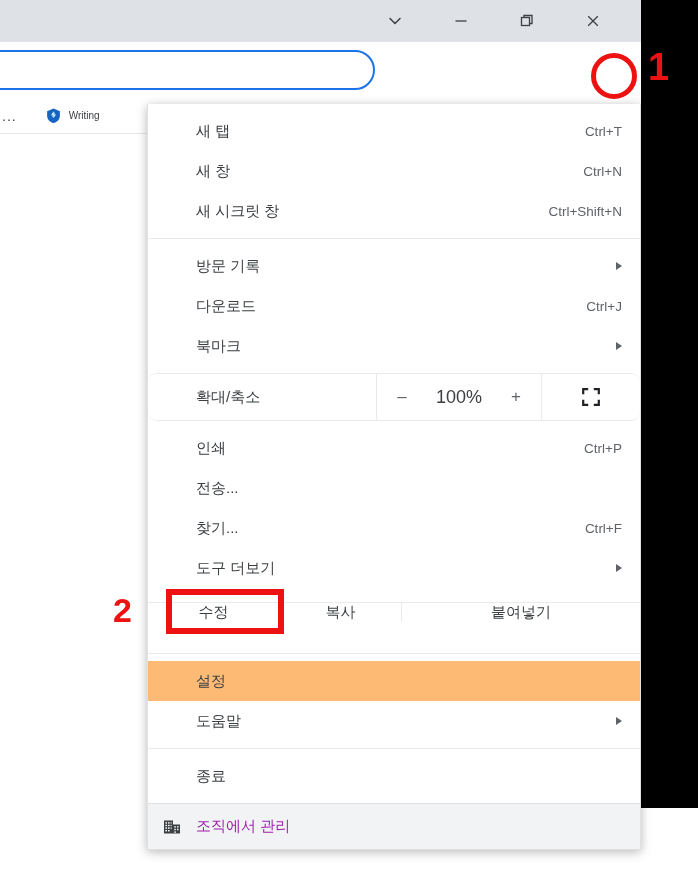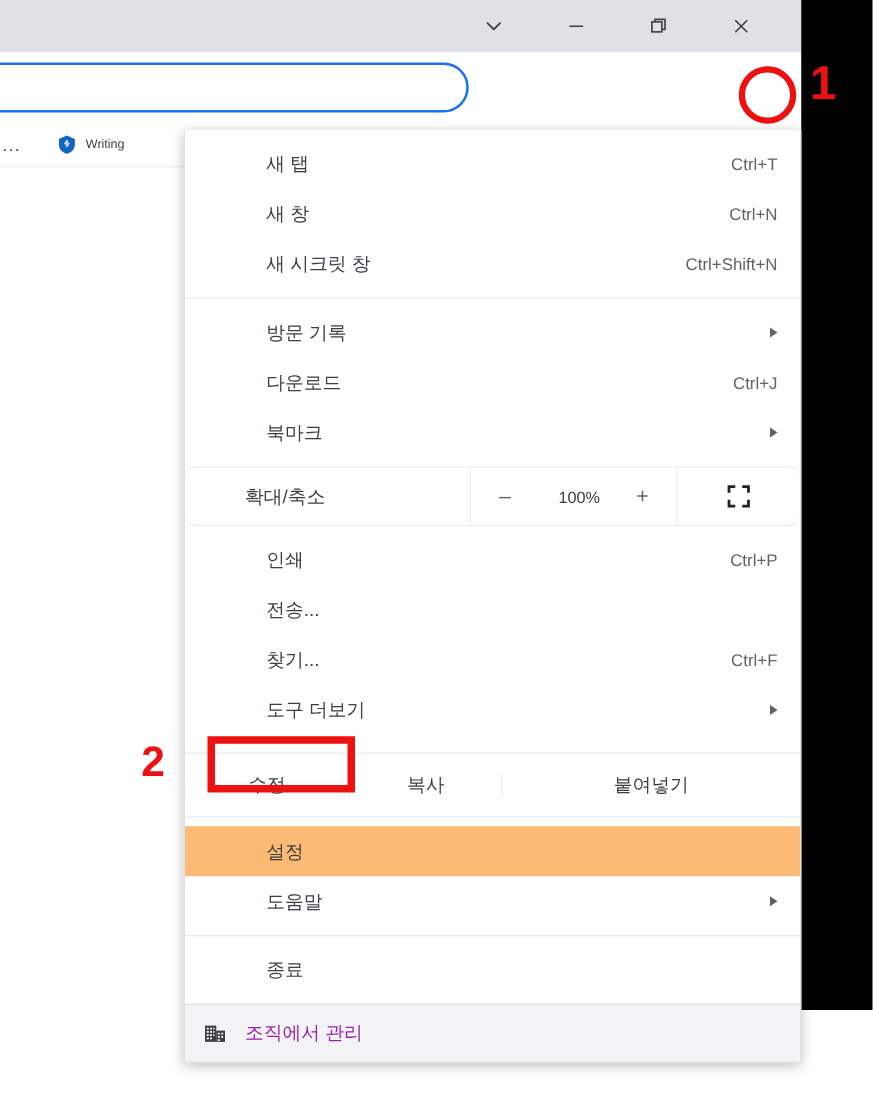--- a/index.html
+++ b/index.html
@@ -94,21 +94,21 @@
     box-shadow:0 2px 10px rgba(0,0,0,0.28);
     font-size:15px;
     color:#3c4043;
     padding-top:7px; padding-bottom:0;
     z-index:10;
   }
   .menu-row {
     position:relative;
     height:40px;
     display:flex; align-items:center;
-    padding-left:65px; padding-right:18px;
+    padding-left:48px; padding-right:18px;
     white-space:nowrap;
   }
   .menu-row .label { flex:1; font-size:15px; color:#3c4043; }
   .menu-row .accel { font-size:13.5px; color:#5f6368; }
   .menu-row .arrow {
     width:0; height:0;
     border-left:6px solid #5f6368;
     border-top:4.5px solid transparent;
     border-bottom:4.5px solid transparent;
     margin-left:10px;
@@ -129,28 +129,28 @@
   #zoom-label-cell {
     width:228px; display:flex; align-items:center; padding-left:48px;
     font-size:15px; color:#3c4043;
   }
   #zoom-ctrl-cell {
     flex:1; display:flex; align-items:center; justify-content:center; gap:24px;
     border-left:1px solid #e8eaed;
     border-right:1px solid #e8eaed;
   }
   #zoom-out-btn, #zoom-in-btn { font-size:17px; color:#5f6368; width:20px; text-align:center; }
-  #zoom-level { font-size:13px; color:#3c4043; min-width:42px; text-align:right; }
+  #zoom-level { font-size:18px; color:#3c4043; min-width:42px; text-align:right; }
   #fullscreen-cell {
     width:98px; display:flex; align-items:center; justify-content:center;
   }
 
   
   #edit-row {
-    display:flex; align-items:center; height:52px;
+    display:flex; align-items:flex-start; height:52px;
     border-top:1px solid #e8eaed;
     border-bottom:1px solid #e8eaed;
     margin-top:7px;
   }
   #edit-row .cell {
     display:flex; align-items:center; justify-content:center;
     font-size:15px; color:#3c4043;
     border-left:1px solid #e8eaed;
   }
   #edit-row .cell:first-child { border-left:none; }

